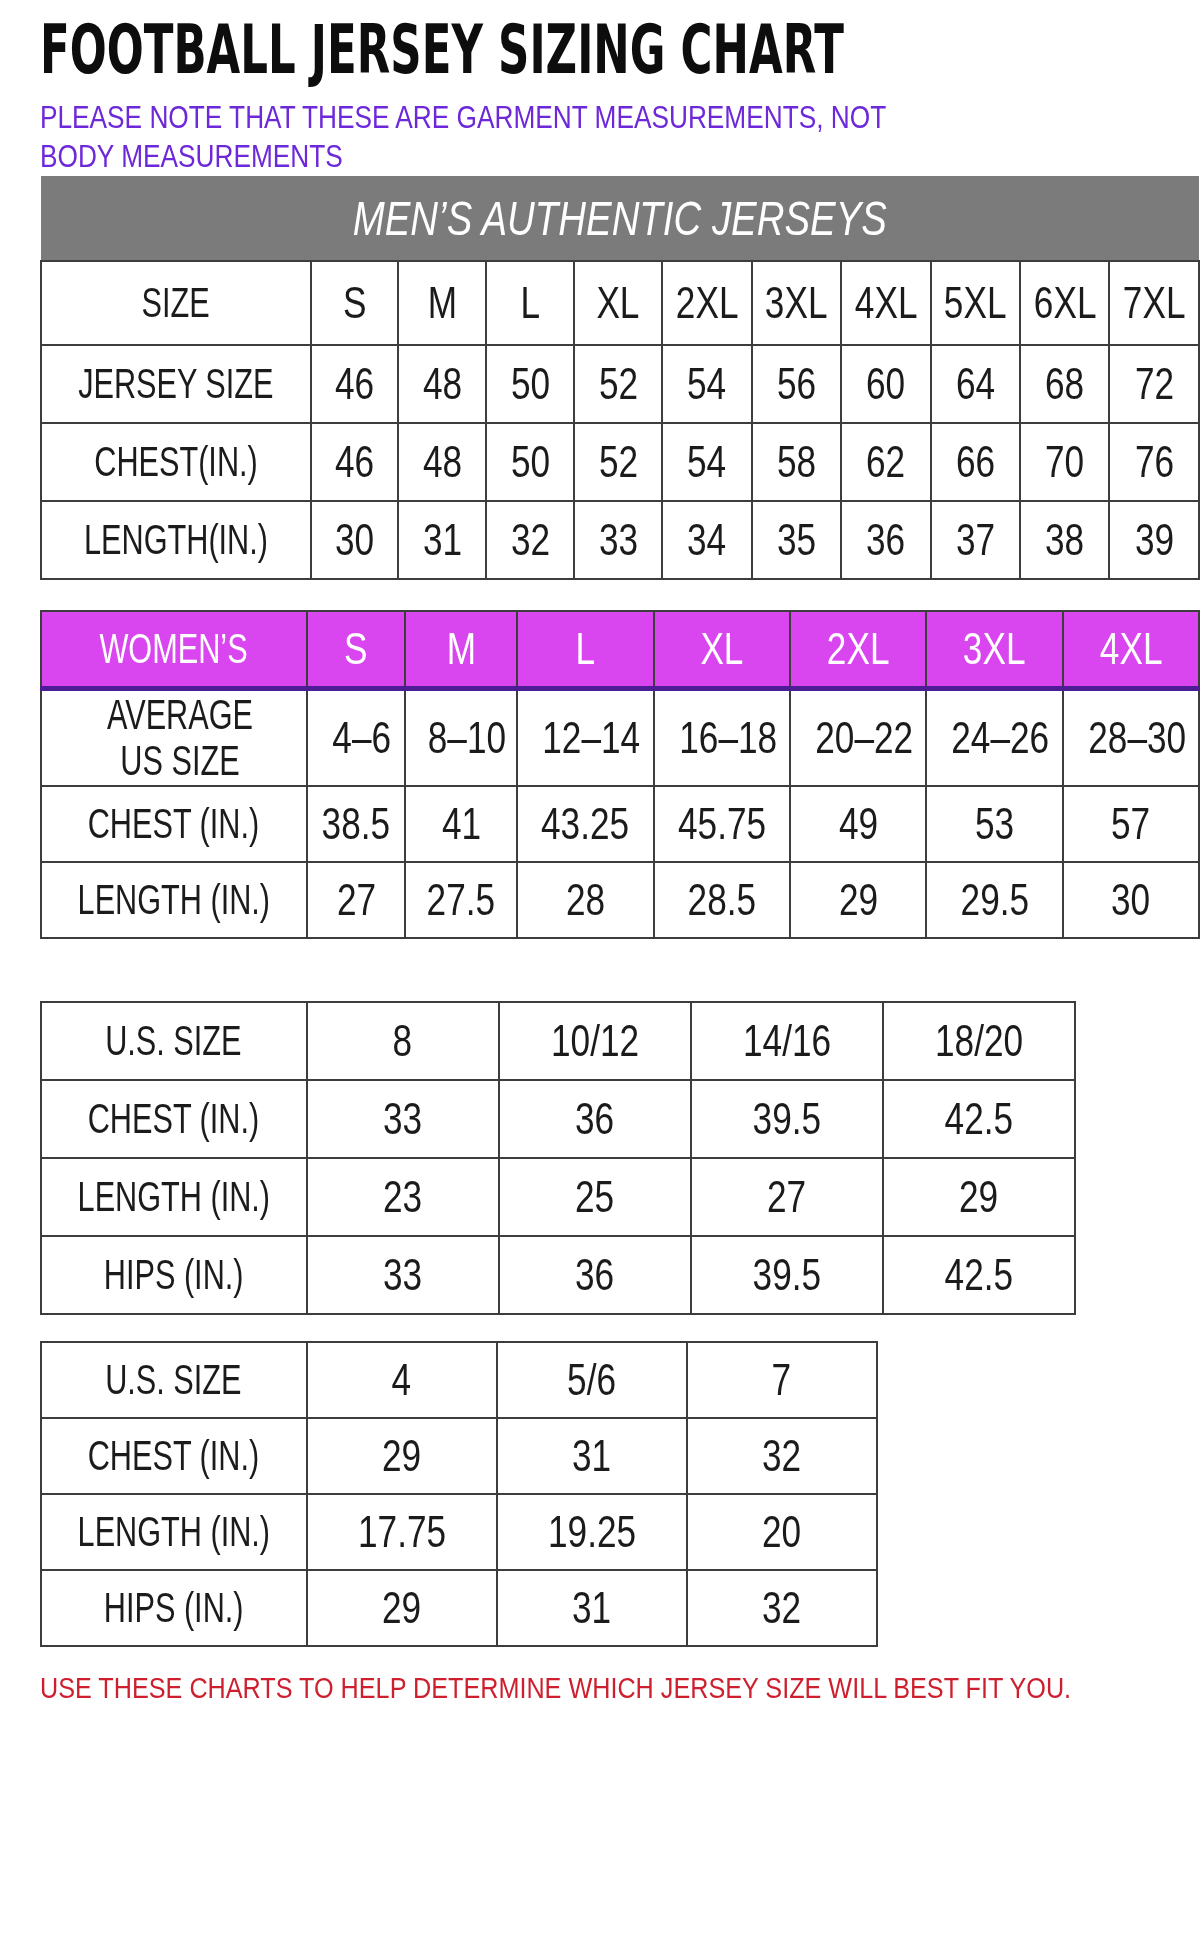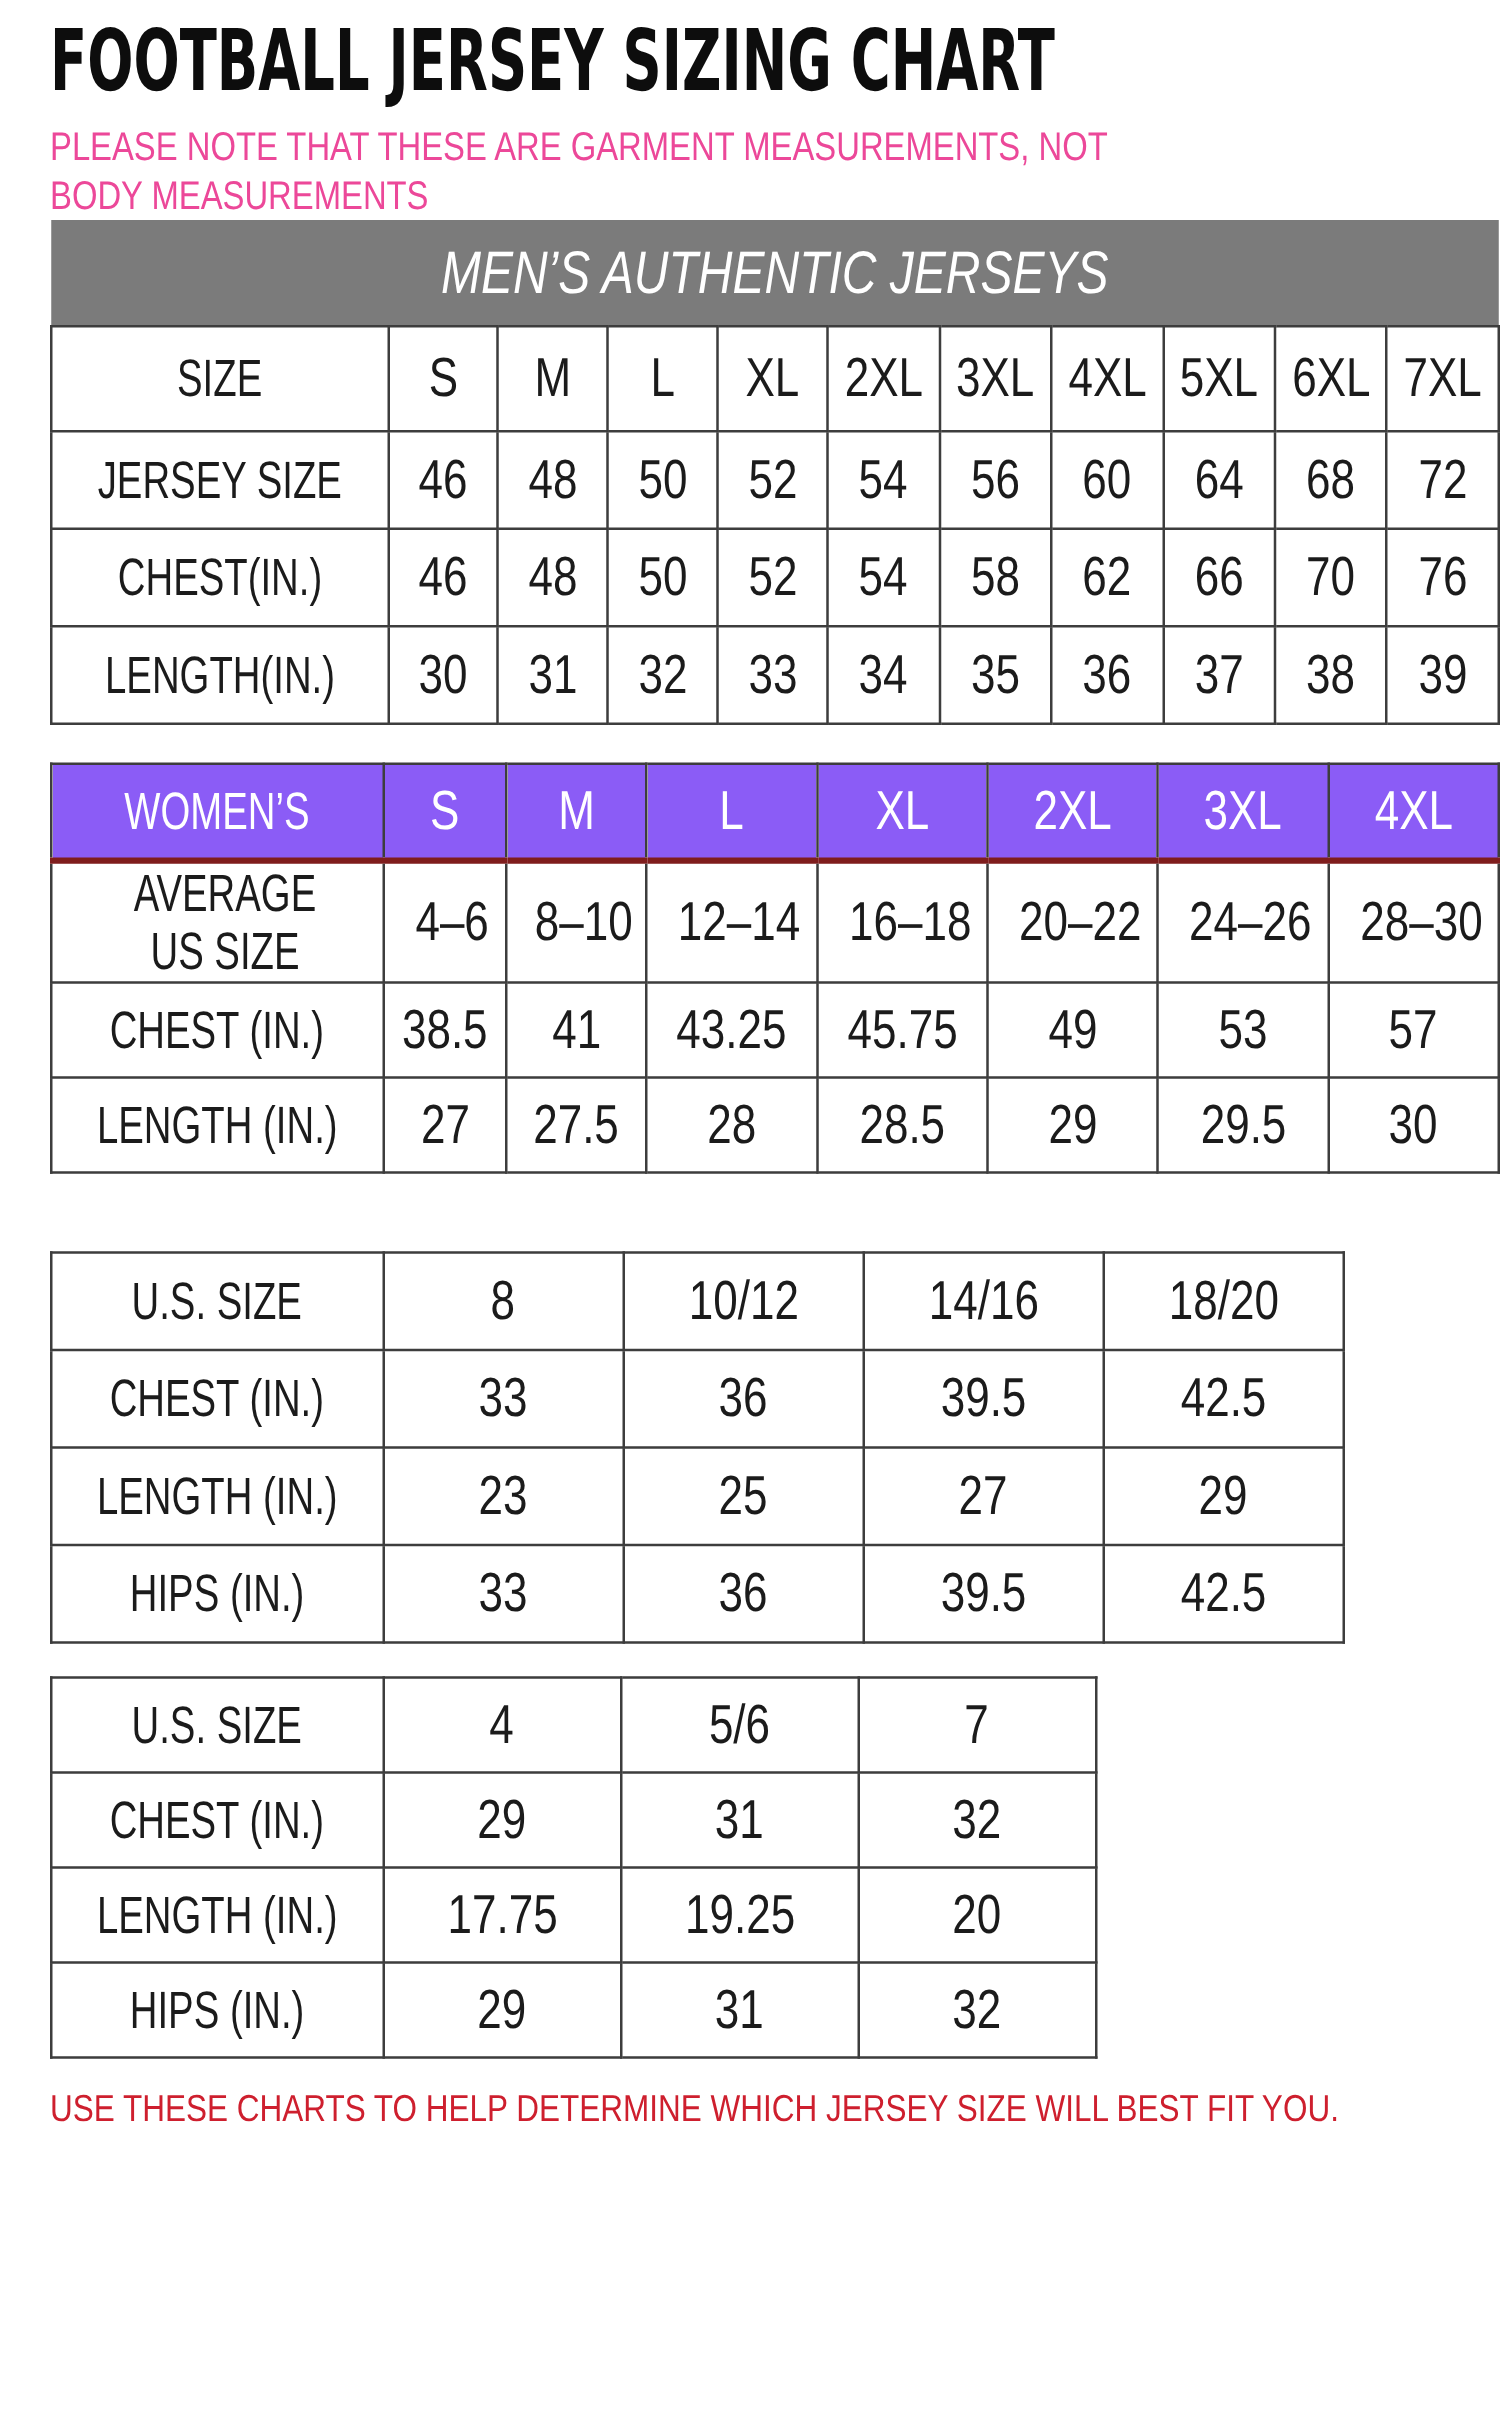--- a/index.html
+++ b/index.html
@@ -8,21 +8,21 @@
     font-family:"Liberation Sans", sans-serif; color:#1b1b1b;
   }
 
   
   h1.title { margin:14px 0 0 40px; height:72px; }
   .title-t {
     display:inline-block; transform:scaleX(0.64); transform-origin:left center;
     font-family:"DejaVu Sans", sans-serif; font-weight:bold; font-size:68px;
     line-height:72px; white-space:nowrap; letter-spacing:0; color:#0d0d0d;
   }
-  .note-top { margin:12px 0 0 40px; color:#ec4899; }
+  .note-top { margin:12px 0 0 40px; color:#6d28d9; }
   .note-top .nt {
     display:inline-block; transform:scaleX(0.82); transform-origin:left top;
     font-size:32px; line-height:39px; width:1120px;
   }
   .note-bottom { margin:24px 0 0 40px; color:#ce1f2e; }
   .note-bottom .nb {
     display:inline-block; transform:scaleX(0.84); transform-origin:left top;
     font-size:30px; line-height:34px; white-space:nowrap;
   }
 
@@ -40,21 +40,21 @@
          font-size:42px; white-space:nowrap; color:#1b1b1b; }
   .lbl.wrap { white-space:normal; width:250px; line-height:46px; }
 
   
   tr.banner td { background:#7b7b7b; border:0; }
   tr.banner .bt {
     display:inline-block; transform:scaleX(0.80); transform-origin:center;
     font-size:48px; color:#ffffff; white-space:nowrap;
   }
   
-  tr.ghead td { background:#8b5cf6; border-bottom:5px solid #7f1d1d; }
+  tr.ghead td { background:#d946ef; border-bottom:5px solid #4c1d95; }
   tr.ghead .t, tr.ghead .lbl { color:#ffffff; }
 
   
   .mens tr.banner td { height:84px;font-style:italic; }
   .mens tr.szrow  td { height:82px; }
   .mens tr.drow   td { height:76px;border-radius:22px; }
   .womens { margin-top:30px; }
   .womens tr.ghead td { height:74px; }
   .womens tr.r0   td { height:94px;padding-left:12px; }
   .womens tr.drow td { height:74px; }

